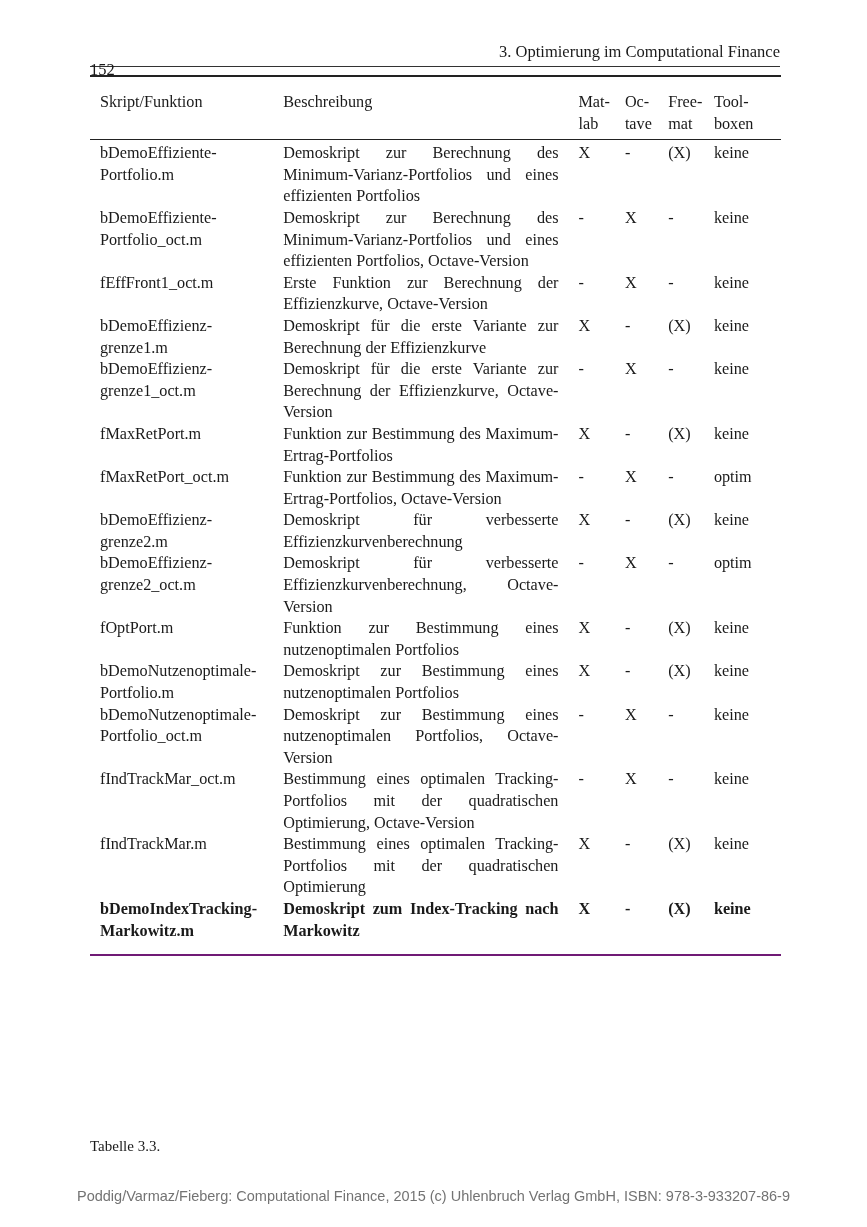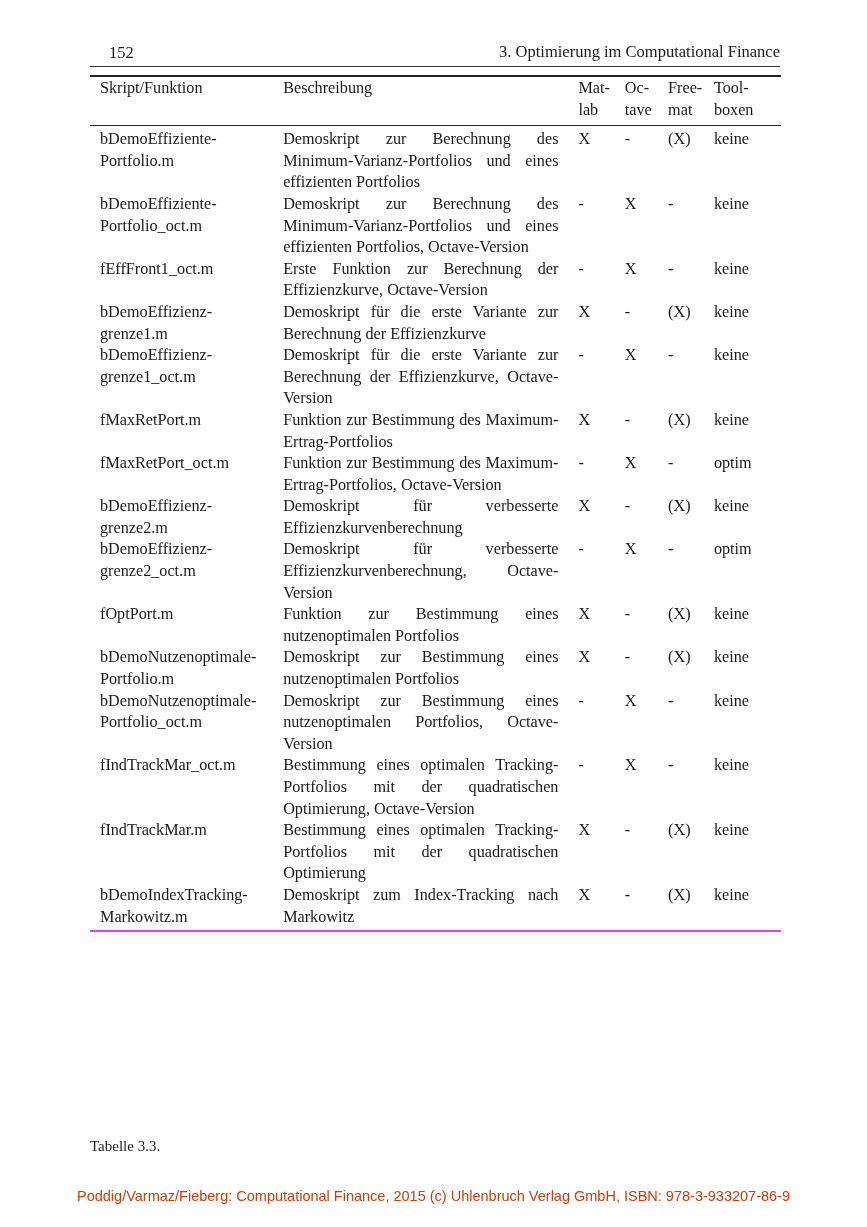--- a/index.html
+++ b/index.html
@@ -1,39 +1,39 @@
 <!DOCTYPE html>
 <html><head>
 <meta charset="utf-8">
 <style>
   html, body { margin: 0; padding: 0; background: #ffffff; }
   body { width: 867px; height: 1227px; position: relative; overflow: hidden;
          font-family: "Liberation Serif", "DejaVu Serif", serif; color: #1a1a1a; }
   .running-head { position: absolute; left: 90px; top: 42px; width: 690px; height: 24px;
                   font-size: 16.5px; border-bottom: 1px solid #333; }
-  .running-head .pagenum { position: absolute; left: 0; top: 1px; margin-left: 19px; }
+  .running-head .pagenum { position: absolute; left: 0; top: 18px; }
   .running-head .chapter { position: absolute; right: 0; top: 0; }
   table.tbl { position: absolute; left: 90px; top: 75px; width: 691px; border-collapse: collapse;
               font-size: 16.2px; line-height: 21.6px; }
   table.tbl thead tr th { border-top: 2px solid #222; border-bottom: 1.5px solid #222;
                           text-align: left; font-weight: normal; vertical-align: top;
-                          padding: 1px 0 4px 0; }
+                          padding: 15px 0 4px 0; }
   table.tbl tbody td { vertical-align: top; padding: 0; }
   table.tbl tbody tr:first-child td { padding-top: 3px; }
-  table.tbl tbody tr:last-child td { padding-bottom: 2px; border-bottom: 2px solid #d946ef; }
+  table.tbl tbody tr:last-child td { padding-bottom: 12px; border-bottom: 2px solid #701a75; font-weight: bold; }
   .c-name { width: 186px; padding-left: 10px !important; }
   th.c-name { padding-left: 10px !important; }
   .c-desc { width: 285px; text-align: justify; padding-right: 20px !important; }
   .c-mat { width: 48px; }
   .c-oct { width: 45px; }
   .c-free { width: 47px; }
   .c-tb { width: 70px; }
   .caption { position: absolute; left: 90px; top: 1138px; font-size: 15px; }
   .footer { position: absolute; left: 0; width: 867px; top: 1188px; text-align: center;
-            font-family: "Liberation Sans", "DejaVu Sans", sans-serif; font-size: 14.5px; color: #c2410c; }
+            font-family: "Liberation Sans", "DejaVu Sans", sans-serif; font-size: 14.5px; color: #737373; }
 </style>
 </head>
 <body>
 
 <div class="running-head">
   <span class="pagenum">152</span>
   <span class="chapter">3.  Optimierung im Computational Finance</span>
 </div>
 
 <table class="tbl">

